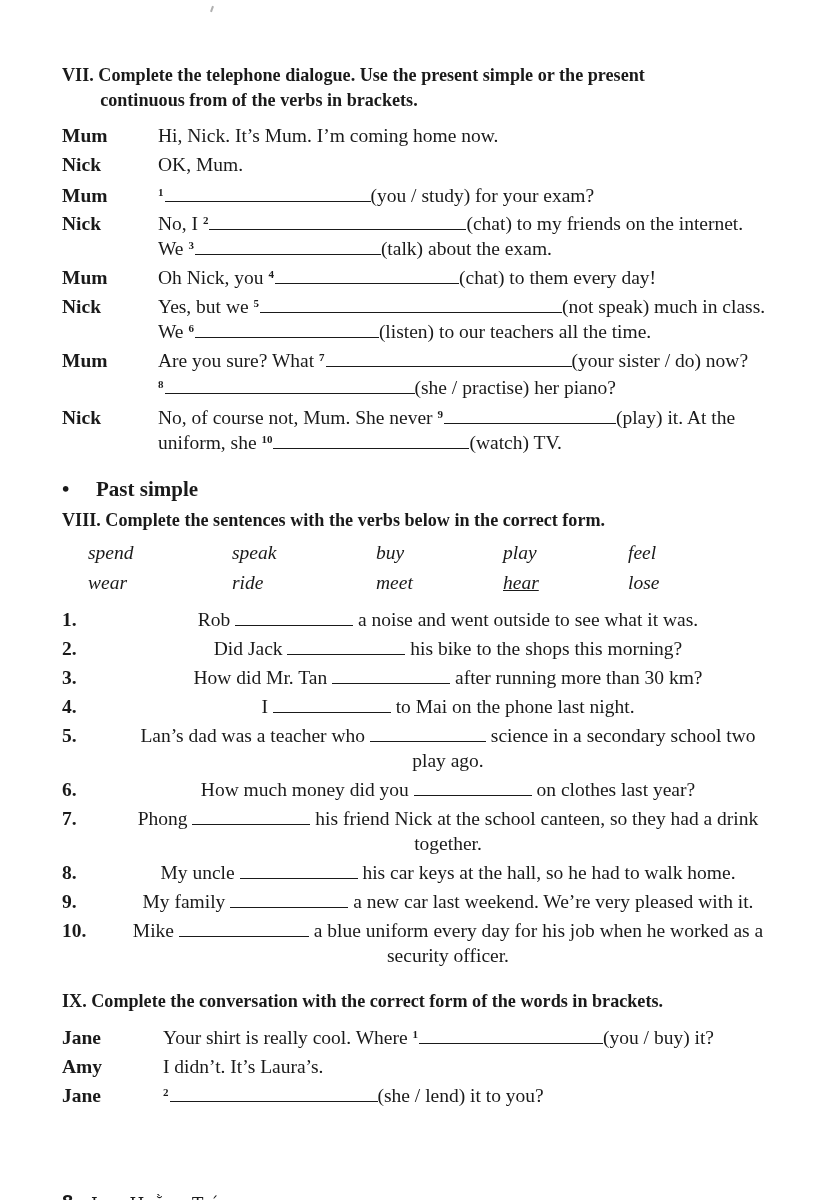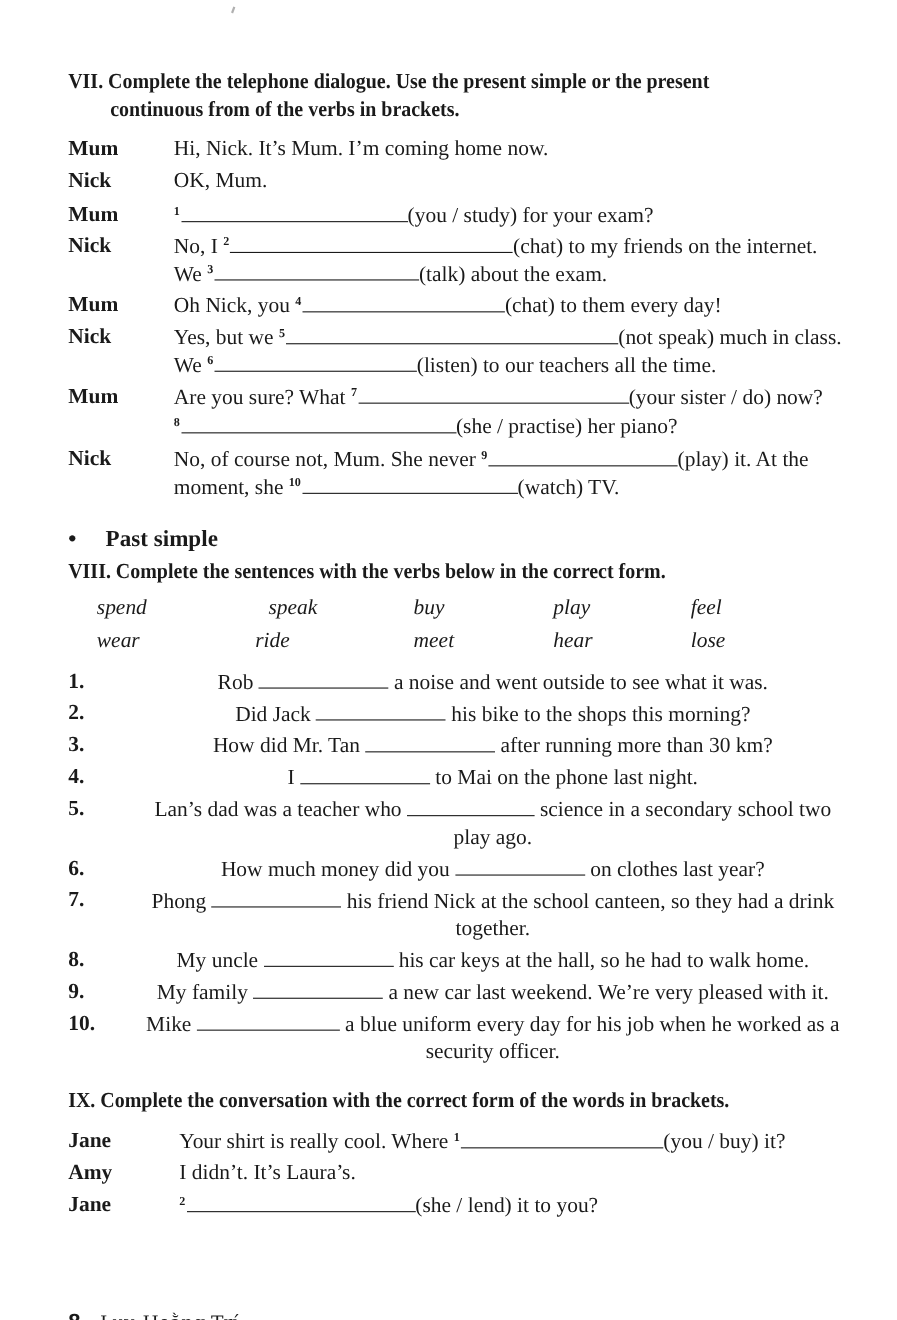--- a/index.html
+++ b/index.html
@@ -87,44 +87,44 @@
       <span class="txt"><span>Are you sure? What </span><sup>7</sup><span class="blank" style="width:246px;"></span><span>(your sister / do) now?</span></span>
     </div>
     <div class="dlg-row" style="top:375px;">
       <span class="txt"><sup>8</sup><span class="blank" style="width:250px;"></span><span>(she / practise) her piano?</span></span>
     </div>
     <div class="dlg-row" style="top:405px;">
       <span class="spk">Nick</span>
       <span class="txt"><span>No, of course not, Mum. She never </span><sup>9</sup><span class="blank" style="width:172px;"></span><span>(play) it. At the</span></span>
     </div>
     <div class="dlg-row" style="top:430px;">
-      <span class="txt"><span>moment, she </span><sup>10</sup><span class="blank" style="width:196px;"></span><span>(watch) TV.</span></span>
+      <span class="txt"><span>uniform, she </span><sup>10</sup><span class="blank" style="width:196px;"></span><span>(watch) TV.</span></span>
     </div>
   </div>
 
   <div class="subhead">
     <span class="bullet">•</span><span>Past simple</span>
   </div>
 
   <div class="heading" style="top:507px;">
     <span>VIII. Complete the sentences with the verbs below in the correct form.</span>
   </div>
 
   <div class="wordbank" style="top:542px;">
     <span style="left:0px;">spend</span>
-    <span style="left:156px;">speak</span>
+    <span style="left:144px;">speak</span>
     <span style="left:288px;">buy</span>
     <span style="left:415px;">play</span>
     <span style="left:540px;">feel</span>
   </div>
   <div class="wordbank" style="top:572px;">
     <span style="left:0px;">wear</span>
     <span style="left:144px;">ride</span>
     <span style="left:288px;">meet</span>
-    <span style="left:415px;">hear</span>
+    <span style="left:415px;text-decoration:underline;">hear</span>
     <span style="left:540px;">lose</span>
   </div>
 
   <div>
     <div class="item" style="top:607px;">
       <span class="num">1.</span>
       <span class="txt"><span>Rob </span><span class="blank" style="width:118px;"></span><span> a noise and went outside to see what it was.</span></span>
     </div>
     <div class="item" style="top:636px;">
       <span class="num">2.</span>

